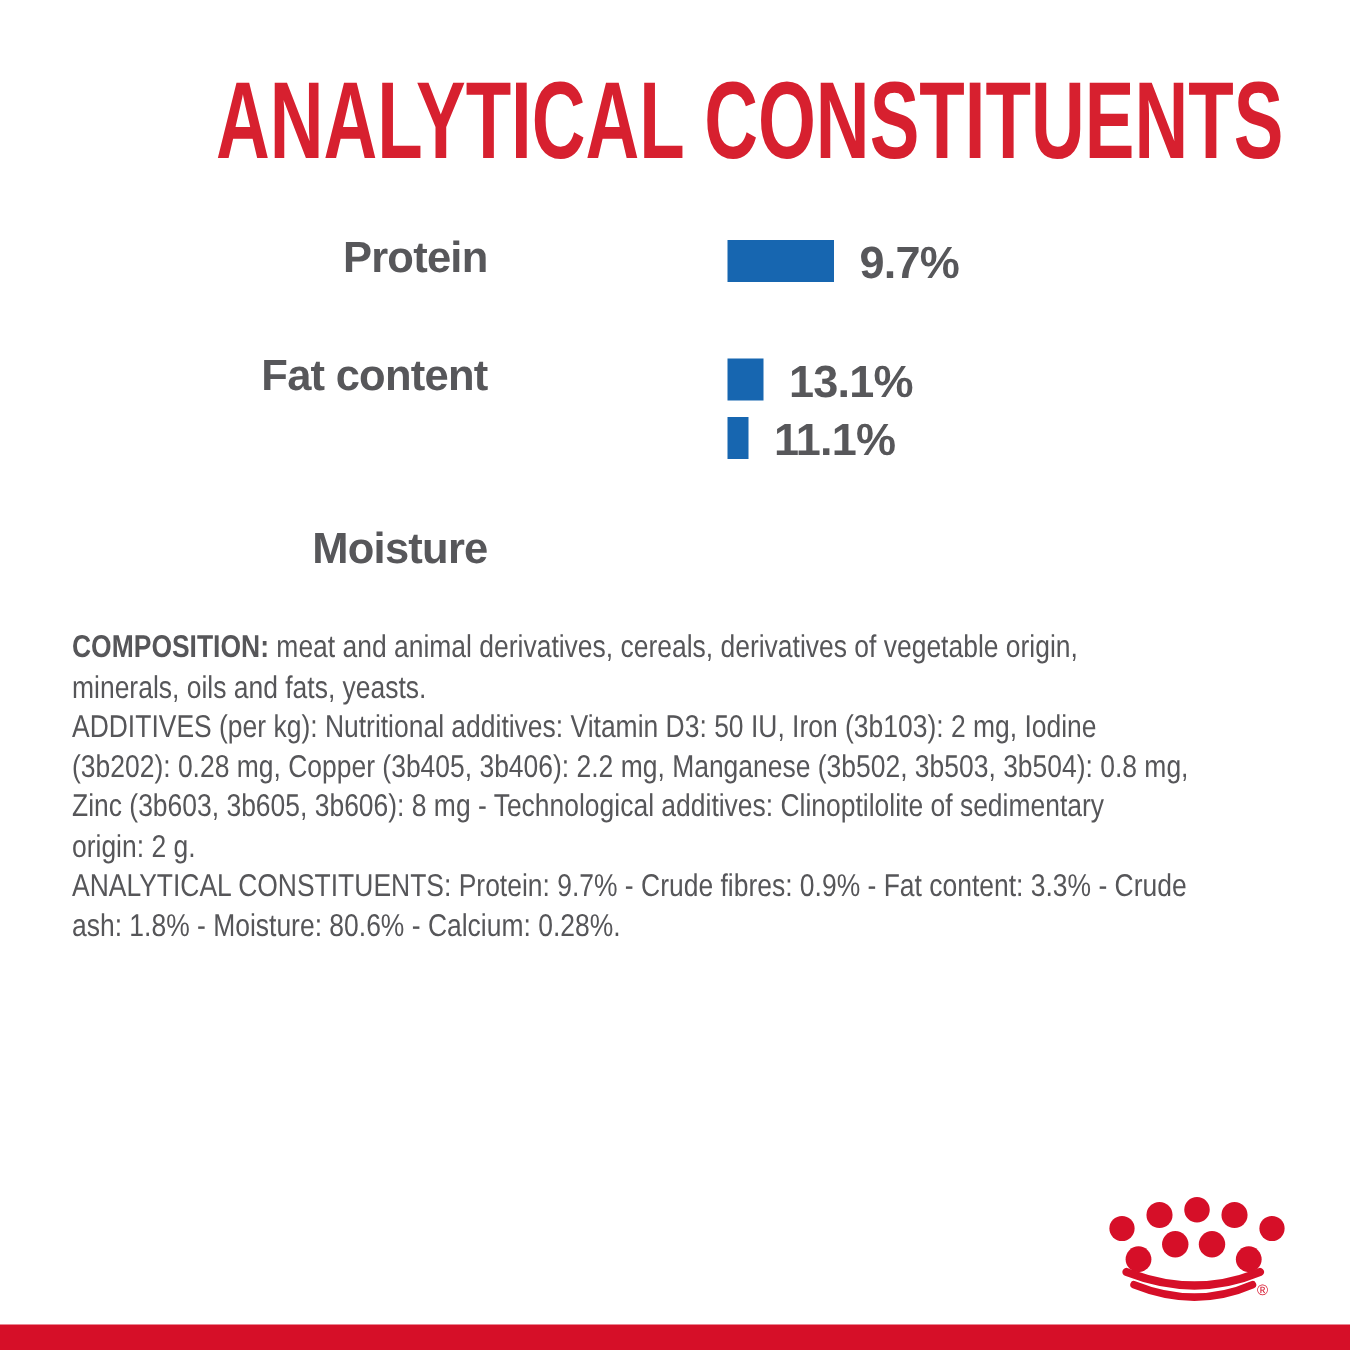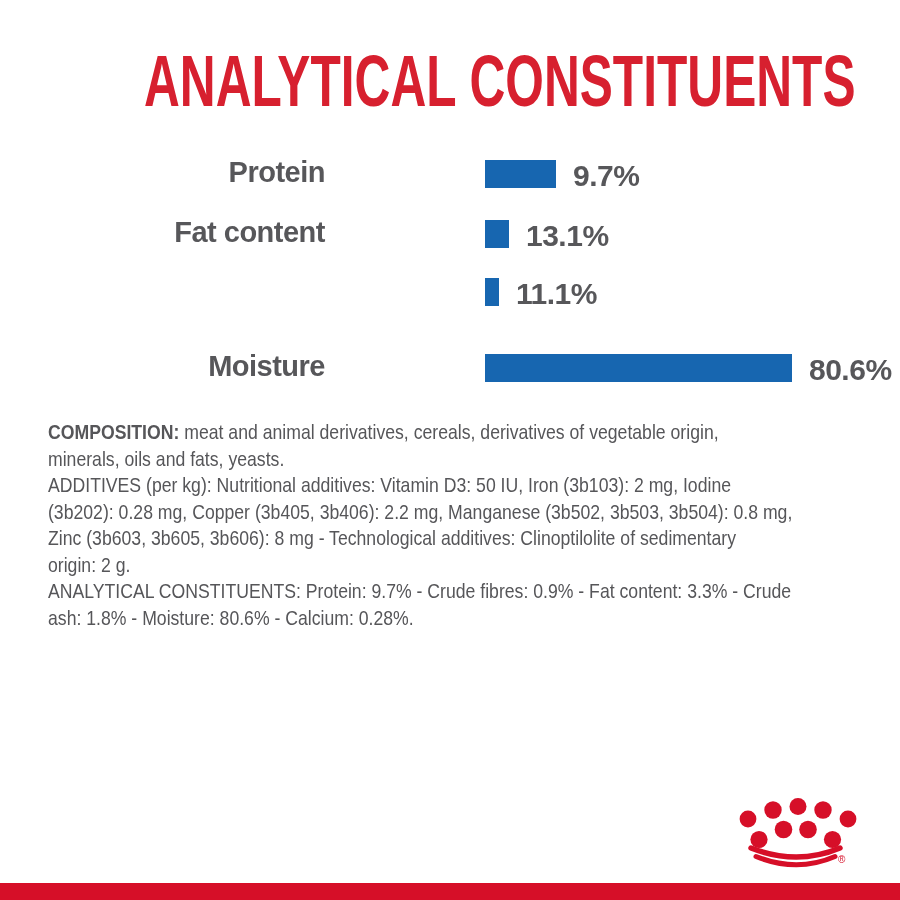--- a/index.html
+++ b/index.html
@@ -55,39 +55,35 @@
   <div class="title">ANALYTICAL CONSTITUENTS</div>
 
   <div>
     <div class="crow" style="top:160px;">
       <div class="clabel">Protein</div>
       <div class="barwrap">
         <div class="bar" style="width: 71px;"></div>
         <div class="cvalue">9.7%</div>
       </div>
     </div>
-    <div class="crow" style="top:220px;">
+    <div class="crow" style="top:239px;">
       <div class="clabel">Fat content</div>
       <div class="barwrap">
         <div class="bar" style="width: 24px;"></div>
         <div class="cvalue">13.1%</div>
       </div>
     </div>
     <div class="crow" style="top:278px;">
       <div class="barwrap">
         <div class="bar" style="width: 14px;"></div>
         <div class="cvalue">11.1%</div>
       </div>
     </div>
     <div class="crow" style="top:354px;">
       <div class="clabel">Moisture</div>
-      <div class="barwrap">
-        <div class="bar" style="width: 307px;"></div>
-        <div class="cvalue">80.6%</div>
-      </div>
     </div>
   </div>
 
   <div class="textblock">
     <div class="tline"><span class="tbold">COMPOSITION:</span><span> meat and animal derivatives, cereals, derivatives of vegetable origin,</span></div>
     <div class="tline">minerals, oils and fats, yeasts.</div>
     <div class="tline">ADDITIVES (per kg): Nutritional additives: Vitamin D3: 50 IU, Iron (3b103): 2 mg, Iodine</div>
     <div class="tline">(3b202): 0.28 mg, Copper (3b405, 3b406): 2.2 mg, Manganese (3b502, 3b503, 3b504): 0.8 mg,</div>
     <div class="tline">Zinc (3b603, 3b605, 3b606): 8 mg - Technological additives: Clinoptilolite of sedimentary</div>
     <div class="tline">origin: 2 g.</div>

